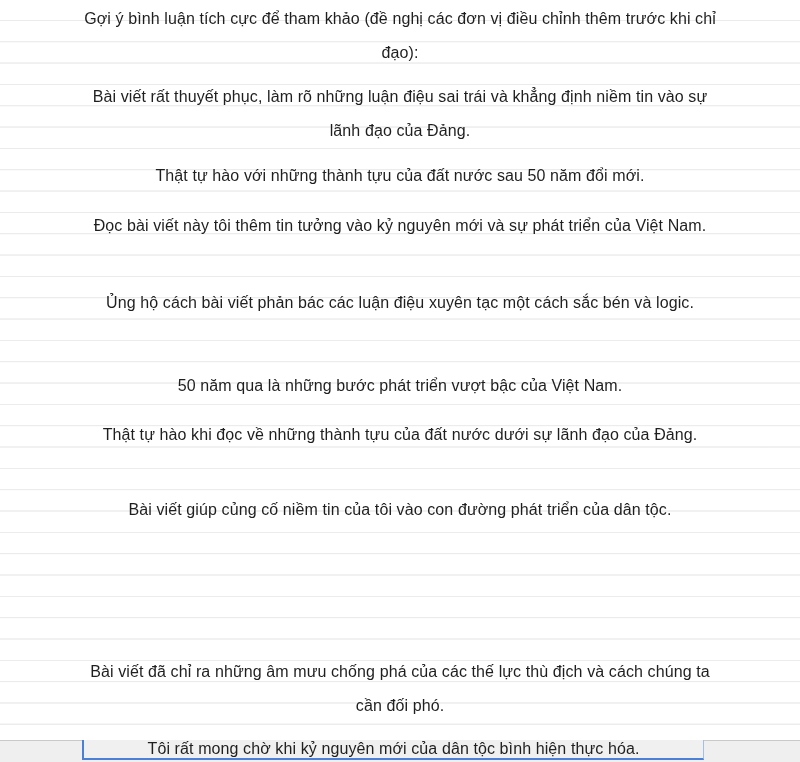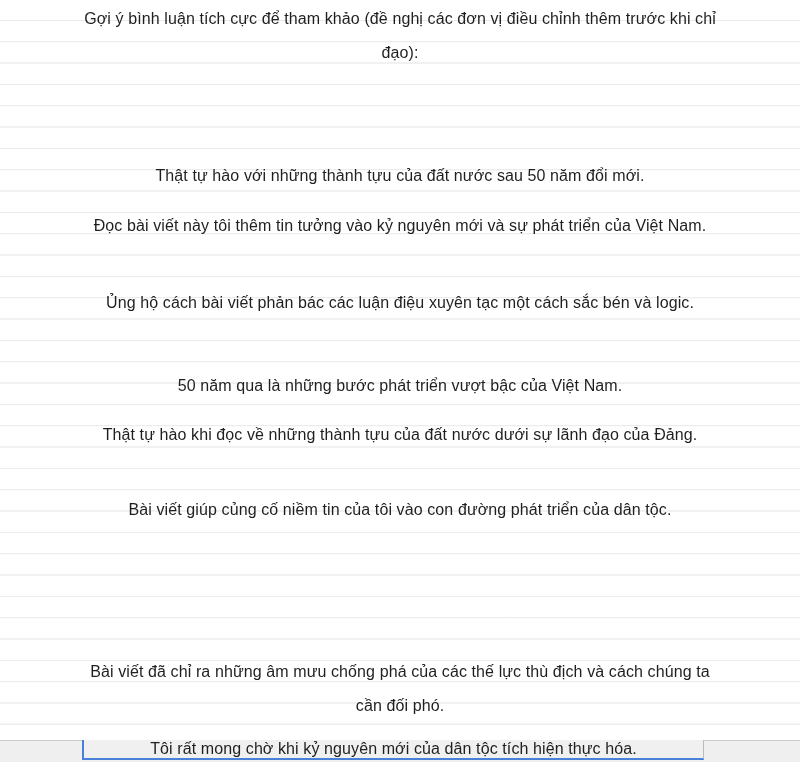--- a/index.html
+++ b/index.html
@@ -74,27 +74,28 @@
   }
 </style>
 </head>
 <body>
 
 <div class="page">
 
   <div class="ruled-bg"></div>
 
   <p class="para" style="top:2px">Gợi ý bình luận tích cực để tham khảo (đề nghị các đơn vị điều chỉnh thêm trước khi chỉ đạo):</p>
+  <p class="para" style="top:80px">Bài viết rất thuyết phục, làm rõ những luận điệu sai trái và khẳng định niềm tin vào sự lãnh đạo của Đảng.</p>
   <p class="para" style="top:159px">Thật tự hào với những thành tựu của đất nước sau 50 năm đổi mới.</p>
   <p class="para" style="top:209px">Đọc bài viết này tôi thêm tin tưởng vào kỷ nguyên mới và sự phát triển của Việt Nam.</p>
   <p class="para" style="top:286px">Ủng hộ cách bài viết phản bác các luận điệu xuyên tạc một cách sắc bén và logic.</p>
   <p class="para" style="top:369px">50 năm qua là những bước phát triển vượt bậc của Việt Nam.</p>
   <p class="para" style="top:418px">Thật tự hào khi đọc về những thành tựu của đất nước dưới sự lãnh đạo của Đảng.</p>
   <p class="para" style="top:493px">Bài viết giúp củng cố niềm tin của tôi vào con đường phát triển của dân tộc.</p>
   <p class="para" style="top:655px">Bài viết đã chỉ ra những âm mưu chống phá của các thế lực thù địch và cách chúng ta cần đối phó.</p>
 
   <div class="bottom-row"></div>
 
   <div class="selection-box">
-    <span class="cell-text">Tôi rất mong chờ khi kỷ nguyên mới của dân tộc tích hiện thực hóa.</span>
+    <span class="cell-text">Tôi rất mong chờ khi kỷ nguyên mới của dân tộc bình hiện thực hóa.</span>
   </div>
 
 </div>
 
 </body></html>

